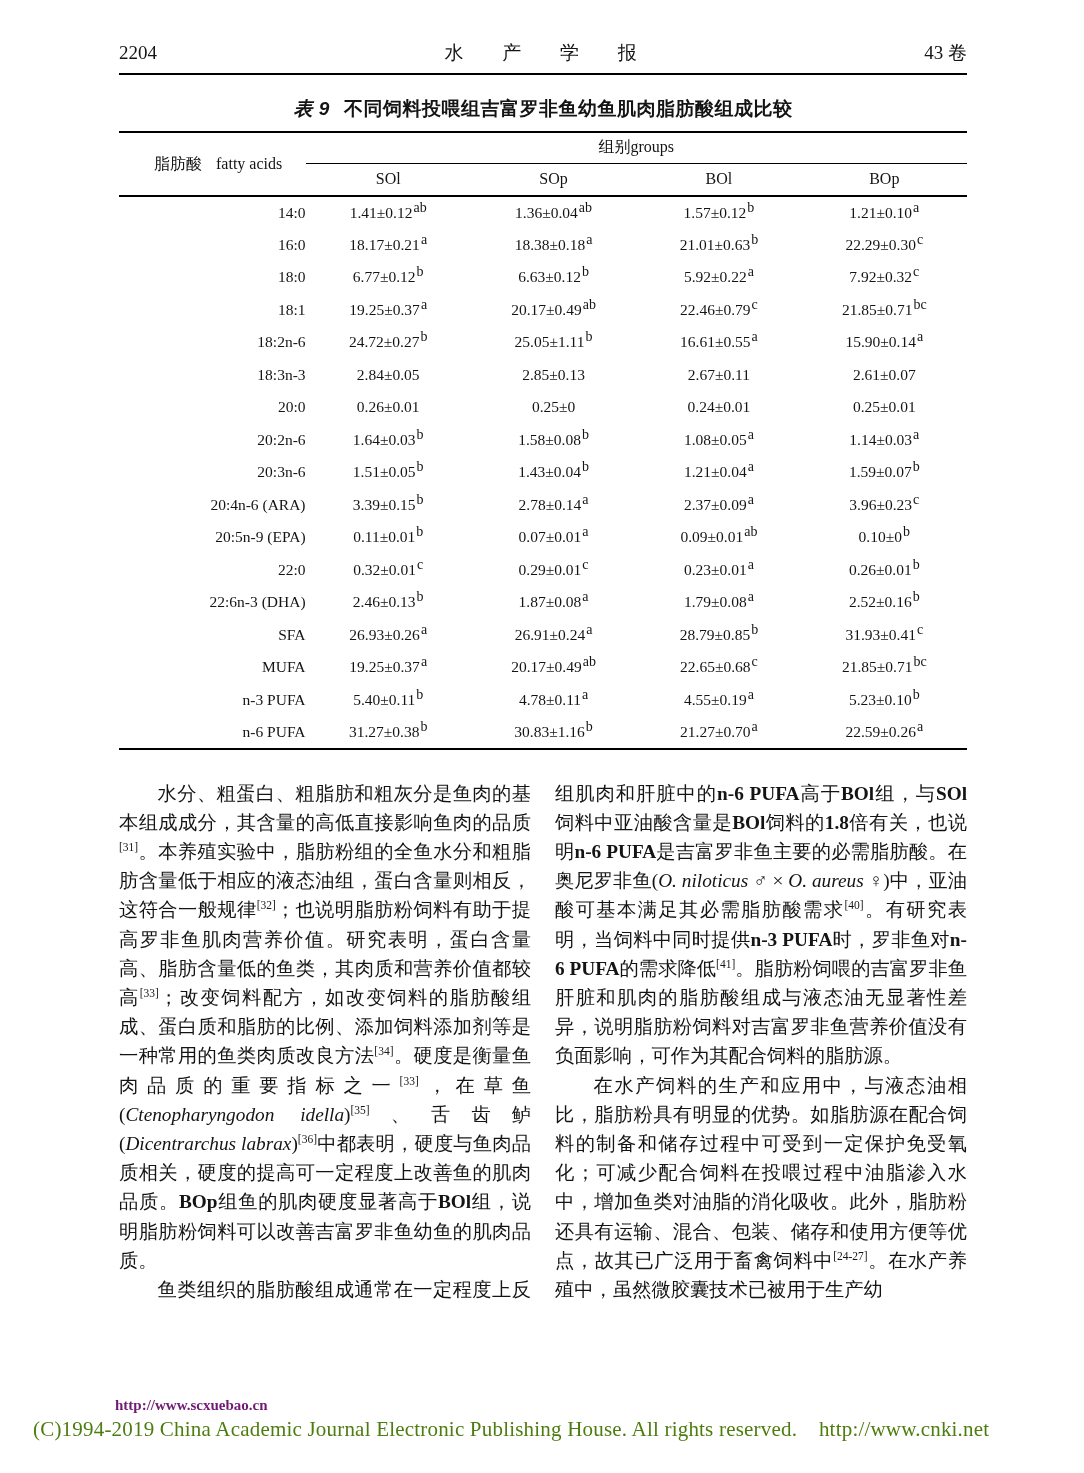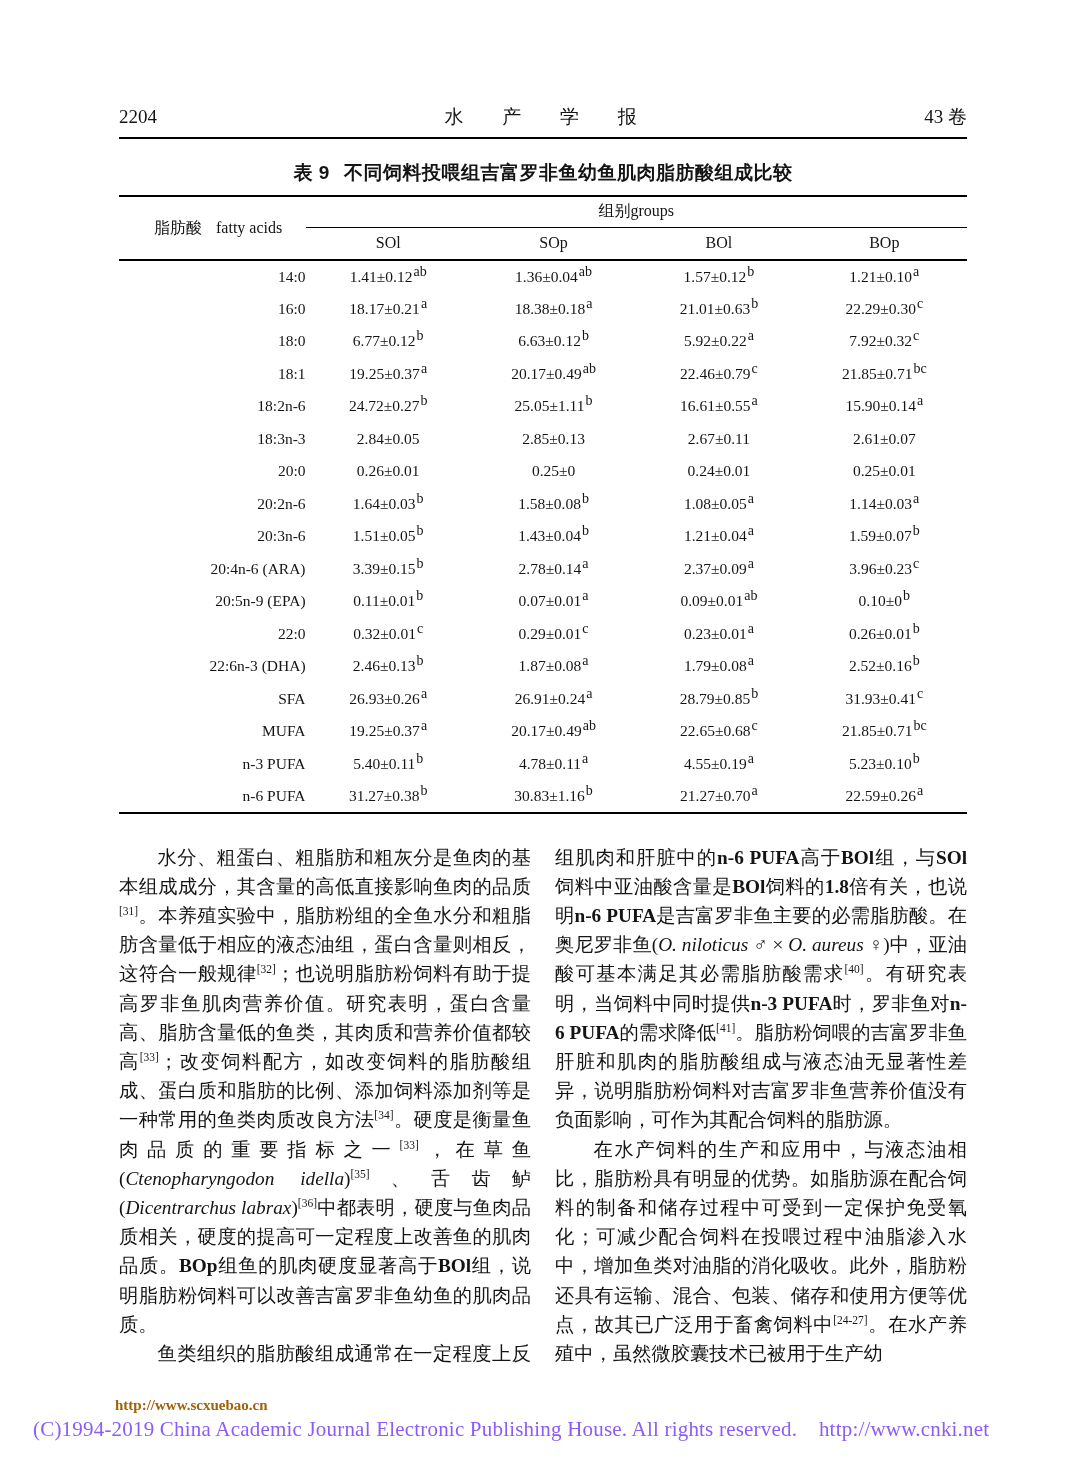--- a/index.html
+++ b/index.html
@@ -6,31 +6,31 @@
   html,body { background:#ffffff; }
   body {
     width:1084px; height:1473px; position:relative; overflow:hidden;
     font-family:"Liberation Serif","DejaVu Serif",serif; color:#141414;
   }
   .content { position:absolute; left:119px; top:0; width:848px; }
 
   
   .page-header {
     display:flex; justify-content:space-between; align-items:baseline;
-    padding-top:104px; font-size:19px;
+    padding-top:40px; font-size:19px;
   }
   .journal-title { letter-spacing:17px; text-indent:17px; }
   .header-rule { border-bottom:2.5px solid #000; margin-top:7px; }
 
   
   .caption-zh {
     margin-top:21px; text-align:center; font-size:19px; font-weight:bold;
     font-family:"Liberation Sans","DejaVu Sans",sans-serif; letter-spacing:0.5px;
   }
-  .caption-zh .cap-label { margin-right:14px; }
+  .caption-zh .cap-label { margin-right:14px;font-style:italic; }
   .caption-en { margin-top:9px; text-align:center; font-size:18px; font-weight:bold; }
   .caption-en .cap-label { margin-right:18px; }
   .caption-line3 { position:relative; margin-top:8px; text-align:center; font-size:18px; font-weight:bold; }
   .caption-line3 .unit { position:absolute; right:2px; bottom:-1px; font-weight:normal; font-size:17px; }
 
   
   table.fa-table {
     width:100%; margin-top:9px; border-collapse:collapse; table-layout:fixed;
     border-top:2.5px solid #000; border-bottom:2.5px solid #000;
     font-size:15.5px;
@@ -54,24 +54,24 @@
   }
   .col { width:415px; }
   .col p.indent { text-indent:2em; }
   .col sup { font-size:11.5px; line-height:0; }
   .col b { font-weight:bold; }
   .col i { font-style:italic; }
 
   
   .footer-link {
     position:absolute; left:115px; top:1397px; font-size:15px; font-weight:bold;
-    color:#a16207; text-decoration:none; cursor:pointer;
+    color:#701a75; text-decoration:none; cursor:pointer;
   }
   .watermark {
-    position:absolute; left:33px; top:1417px; font-size:21px; color:#8b5cf6;
+    position:absolute; left:33px; top:1417px; font-size:21px; color:#4d7c0f;
     white-space:pre; letter-spacing:0.2px;
   }
 </style>
 </head>
 <body>
 
 <div class="content">
 
   <div class="page-header">
     <span>2204</span>

